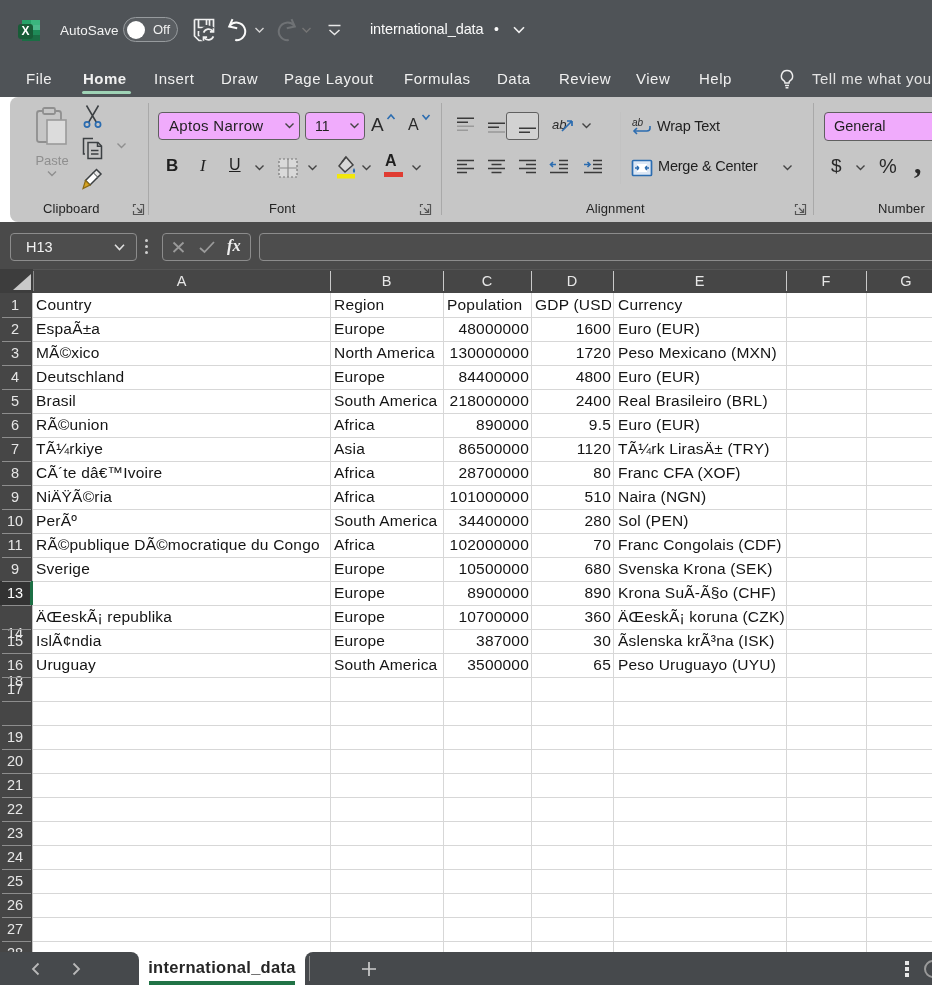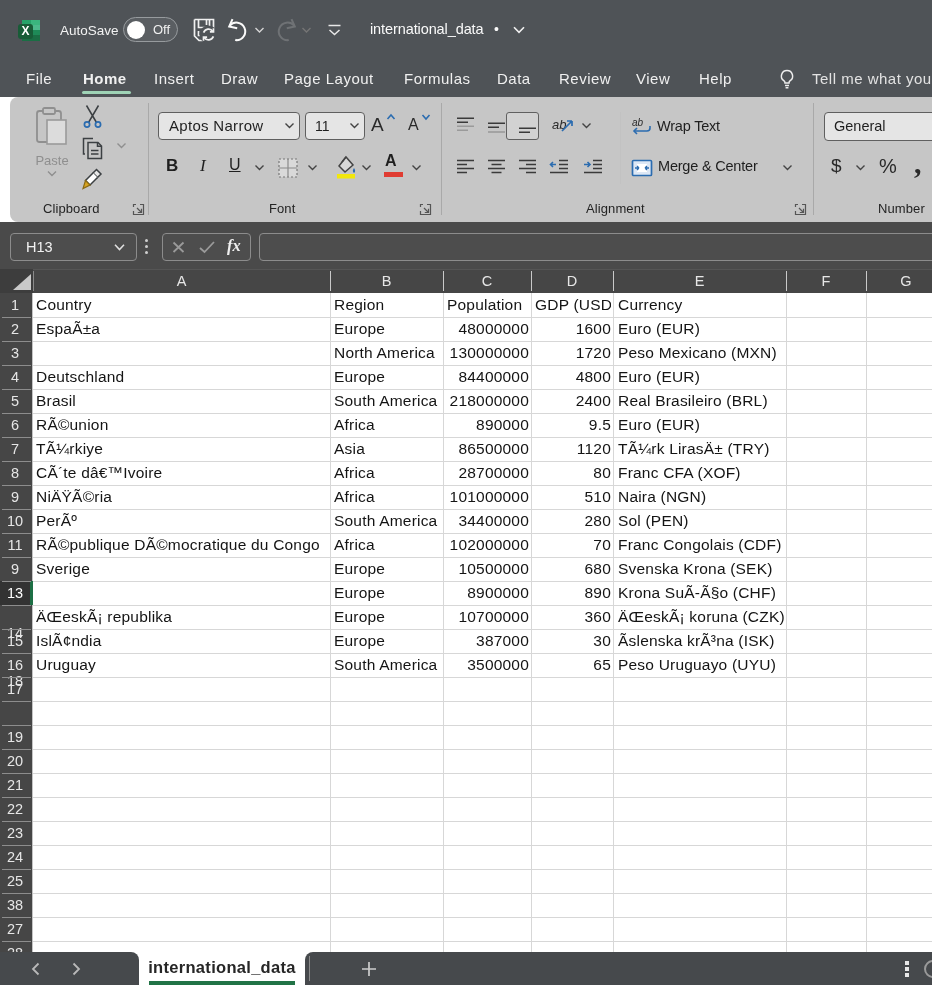--- a/index.html
+++ b/index.html
@@ -33,21 +33,21 @@
 .ce{left:618px;width:310px}
 
 #tabbar{position:absolute;left:0;top:952px;width:932px;height:33px;background:#fff}
 #tbL{position:absolute;left:0;top:952px;width:139px;height:33px;background:#46494c;border-top-right-radius:8px}
 #tbR{position:absolute;left:305px;top:952px;width:627px;height:33px;background:#46494c;border-top-left-radius:8px}
 #sheettab{position:absolute;left:139px;top:952px;width:166px;height:33px;background:#fff;text-align:center;font-size:16.5px;font-weight:bold;color:#262626;line-height:30px;letter-spacing:0.3px}
 #tabgreen{position:absolute;left:149px;top:981px;width:146px;height:4px;background:#217346}
 
 .rlabel{position:absolute;top:201px;height:16px;line-height:16px;font-size:13px;color:#3a3a3a;letter-spacing:0.1px;white-space:nowrap}
 .gsep{position:absolute;top:103px;width:1px;height:112px;background:#a9a9a9}
-.combo{position:absolute;background:#e5e5e5;border:1px solid #5f5f5f;border-radius:4px;color:#1f1f1f}
+.combo{position:absolute;background:#f0abfc;border:1px solid #5f5f5f;border-radius:4px;color:#1f1f1f}
 .icn{position:absolute}
 </style></head><body>
 <div id="app">
 <div id="titlebar"></div>
 <div id="ribbon"></div>
 <div id="fbar"></div>
 <div id="sheet"></div>
 
 <div class="abs" style="left:18px;top:19px;width:22px;height:22px">
  <div class="abs" style="left:4px;top:0.5px;width:18px;height:5.3px;background:#26a269"></div>
@@ -288,20 +288,21 @@
 <div class="ca" style="top:293px">Country</div>
 <div class="cb" style="top:293px">Region</div>
 <div class="cc l" style="top:293px">Population</div>
 <div class="cd l" style="top:293px">GDP (USD Billions)</div>
 <div class="ce" style="top:293px">Currency</div>
 <div class="ca" style="top:317px">EspaÃ±a</div>
 <div class="cb" style="top:317px">Europe</div>
 <div class="cc" style="top:317px">48000000</div>
 <div class="cd" style="top:317px">1600</div>
 <div class="ce" style="top:317px">Euro (EUR)</div>
+<div class="ca" style="top:341px">MÃ©xico</div>
 <div class="cb" style="top:341px">North America</div>
 <div class="cc" style="top:341px">130000000</div>
 <div class="cd" style="top:341px">1720</div>
 <div class="ce" style="top:341px">Peso Mexicano (MXN)</div>
 <div class="ca" style="top:365px">Deutschland</div>
 <div class="cb" style="top:365px">Europe</div>
 <div class="cc" style="top:365px">84400000</div>
 <div class="cd" style="top:365px">4800</div>
 <div class="ce" style="top:365px">Euro (EUR)</div>
 <div class="ca" style="top:389px">Brasil</div>
@@ -428,21 +429,21 @@
 <div class="rh" style="top:653px">16</div>
 <div class="rh" style="top:677px">17</div>
 <div class="rh" style="top:669px">18</div>
 <div class="rh" style="top:725px">19</div>
 <div class="rh" style="top:749px">20</div>
 <div class="rh" style="top:773px">21</div>
 <div class="rh" style="top:797px">22</div>
 <div class="rh" style="top:821px">23</div>
 <div class="rh" style="top:845px">24</div>
 <div class="rh" style="top:869px">25</div>
-<div class="rh" style="top:893px">38</div>
+<div class="rh" style="top:893px">26</div>
 <div class="rh" style="top:917px">27</div>
 <div class="rh" style="top:941px">28</div>
 <div class="rhs" style="top:317px"></div>
 <div class="rhs" style="top:341px"></div>
 <div class="rhs" style="top:365px"></div>
 <div class="rhs" style="top:389px"></div>
 <div class="rhs" style="top:413px"></div>
 <div class="rhs" style="top:437px"></div>
 <div class="rhs" style="top:461px"></div>
 <div class="rhs" style="top:485px"></div>

